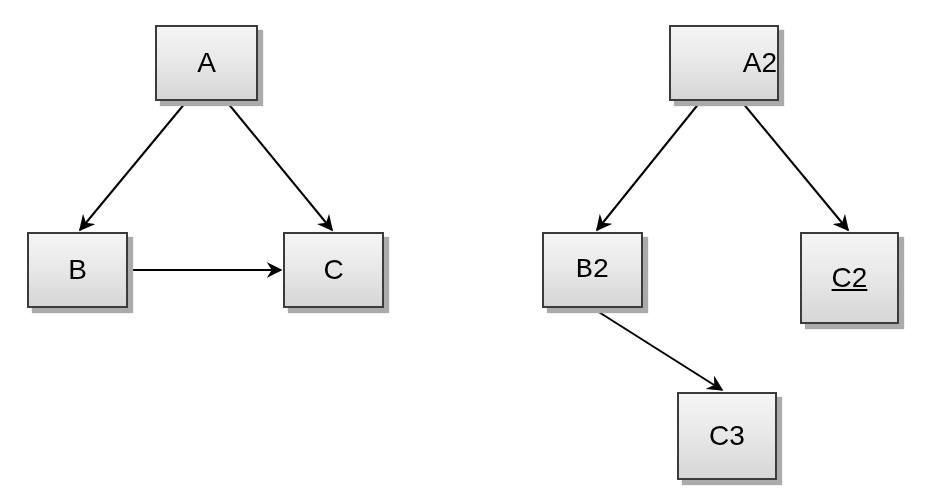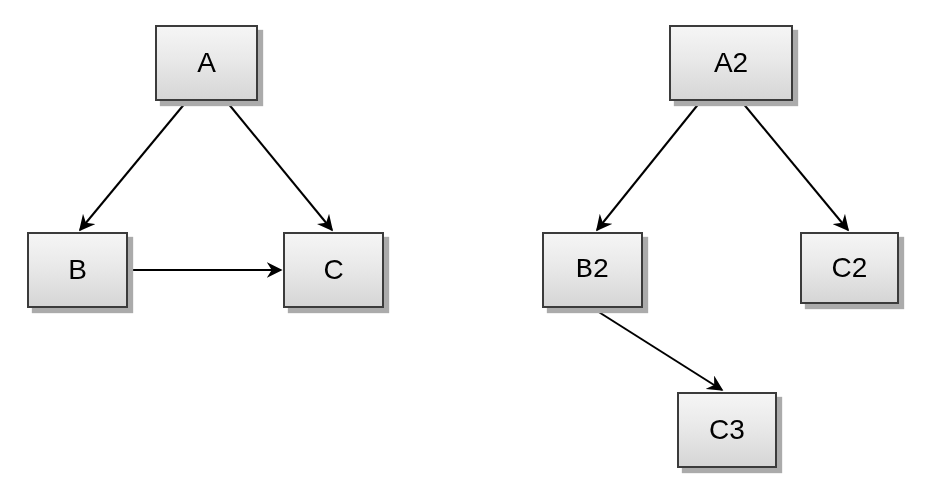--- a/index.html
+++ b/index.html
@@ -66,26 +66,26 @@
   <div id="nodes-layer">
       <div class="node" style="left: 155px; top: 25px; width: 103px; height: 76px;">
         <span class="node-label">A</span>
       </div>
       <div class="node" style="left: 27px; top: 232px; width: 101px; height: 76px;">
         <span class="node-label">B</span>
       </div>
       <div class="node" style="left: 283px; top: 232px; width: 101px; height: 76px;">
         <span class="node-label">C</span>
       </div>
-      <div class="node" style="left: 669px; top: 25px; width: 124px; height: 76px;">
+      <div class="node" style="left: 669px; top: 25px; width: 110px; height: 76px; justify-content: flex-end;">
         <span class="node-label">A2</span>
       </div>
       <div class="node" style="left: 542px; top: 232px; width: 101px; height: 76px; font-family: Liberation Mono, monospace;">
         <span class="node-label">B2</span>
       </div>
-      <div class="node" style="left: 800px; top: 232px; width: 99px; height: 72px;">
+      <div class="node" style="left: 800px; top: 232px; width: 99px; height: 92px; text-decoration: underline;">
         <span class="node-label">C2</span>
       </div>
-      <div class="node" style="left: 677px; top: 392px; width: 100px; height: 76px;">
+      <div class="node" style="left: 677px; top: 392px; width: 100px; height: 88px;">
         <span class="node-label">C3</span>
       </div>
     </div>
 </div>
 
 </body></html>

